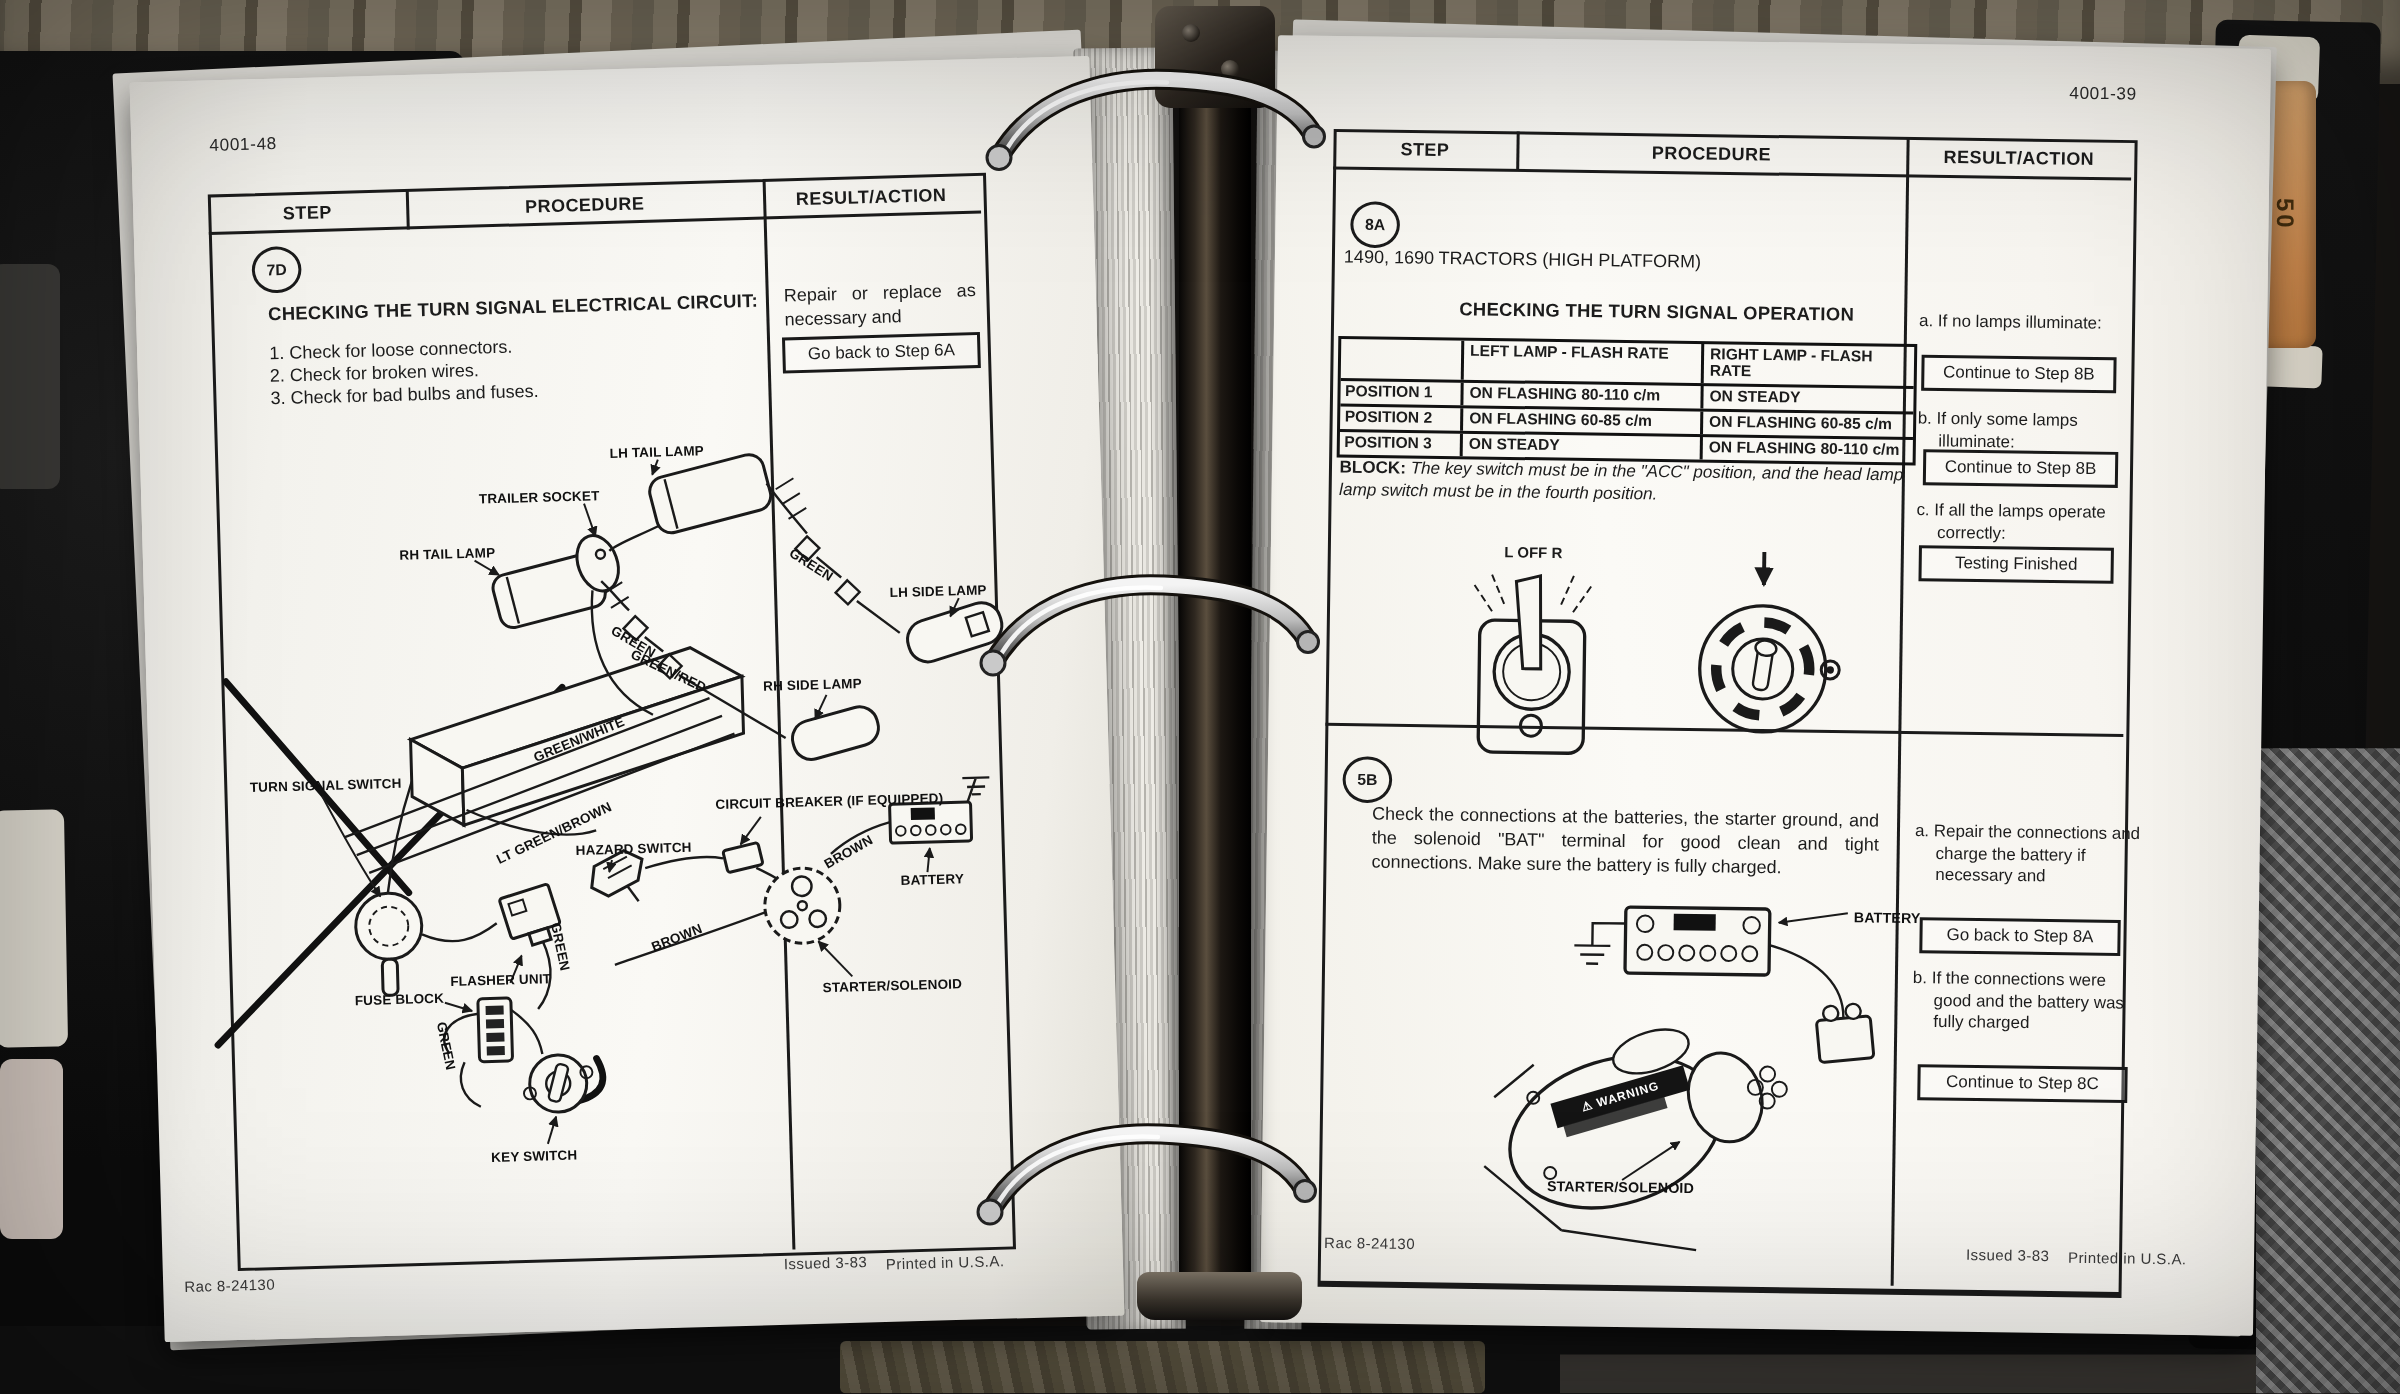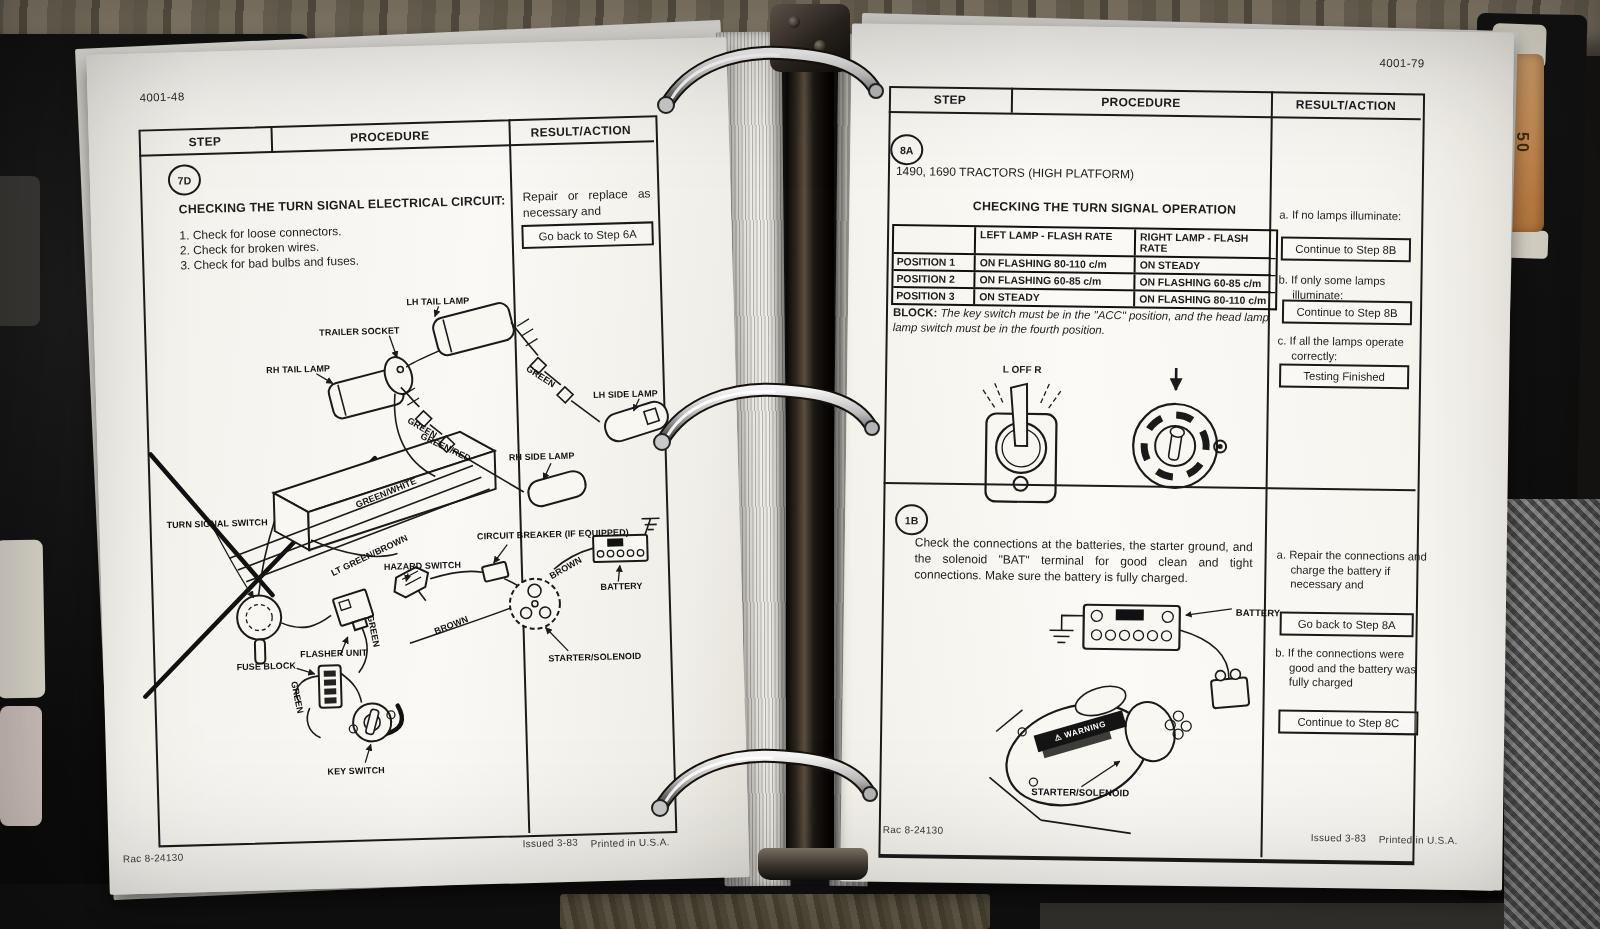--- a/index.html
+++ b/index.html
@@ -294,31 +294,31 @@
       <div class="dlbl" style="left:400px;top:366px;">STARTER/SOLENOID</div>
       <div class="dlbl" style="left:176px;top:473px;">KEY SWITCH</div>
     </div>
 
     <div class="footer" style="left:14px;top:799px;">Rac 8-24130</div>
     <div class="footer" style="left:414px;top:795px;">Issued 3-83</div>
     <div class="footer" style="left:482px;top:797px;">Printed in U.S.A.</div>
   </div>
 
   <div class="page page-right">
-    <div class="pageno" style="left:528px;top:26px;">4001-79</div>
+    <div class="pageno" style="left:528px;top:26px;">4001-39</div>
 
     <div class="tframe thickbottom" style="left:38px;top:62px;width:532px;height:766px;"></div>
     <div class="hline" style="left:38px;top:87px;width:532px;"></div>
     <div class="vline" style="left:160px;top:62px;height:25px;"></div>
     <div class="vline" style="left:420px;top:62px;height:766px;"></div>
     <div class="th" style="left:49px;top:68px;width:100px;">STEP</div>
     <div class="th" style="left:240px;top:68px;width:100px;">PROCEDURE</div>
     <div class="th" style="left:435px;top:68px;width:120px;">RESULT/ACTION</div>
 
-    <div class="badge" style="left:40px;top:110px;">8A</div>
+    <div class="badge" style="left:50px;top:110px;">8A</div>
     <div class="ptxt" style="left:46px;top:140px;">1490, 1690 TRACTORS (HIGH PLATFORM)</div>
     <div class="ptitle" style="left:90px;top:174px;width:330px;text-align:center;">CHECKING THE TURN SIGNAL OPERATION</div>
 
     <div class="ft" style="left:43px;top:200px;width:382px;">
       <div class="ftr">
         <div class="ftc1"></div>
         <div class="ftc2">LEFT LAMP - FLASH RATE</div>
         <div class="ftc3">RIGHT LAMP - FLASH RATE</div>
       </div>
       <div class="ftr">
@@ -373,21 +373,21 @@
 
     <div class="rlbl" style="left:430px;top:178px;width:134px;">a. If no lamps illuminate:</div>
     <div class="abox" style="left:432px;top:207px;width:120px;">Continue to Step 8B</div>
     <div class="rlbl" style="left:430px;top:243px;width:134px;">b. If only some lamps illuminate:</div>
     <div class="abox" style="left:434px;top:270px;width:120px;">Continue to Step 8B</div>
     <div class="rlbl" style="left:430px;top:304px;width:140px;">c. If all the lamps operate correctly:</div>
     <div class="abox" style="left:432px;top:334px;width:120px;">Testing Finished</div>
 
     <div class="hline" style="left:38px;top:458px;width:532px;"></div>
 
-    <div class="badge" style="left:50px;top:480px;">1B</div>
+    <div class="badge" style="left:50px;top:480px;">5B</div>
     <div class="ptxt" style="left:70px;top:510px;width:338px;line-height:1.35;text-align:justify;">Check the connections at the batteries, the starter ground, and the solenoid "BAT" terminal for good clean and tight connections. Make sure the battery is fully charged.</div>
 
     <svg style="left:140px;top:556px;" width="290" height="252" viewBox="0 0 290 252">
       <defs>
         <marker id="ah3" viewBox="0 0 10 10" refX="9" refY="5" markerWidth="5" markerHeight="5" orient="auto">
           <path d="M0,0 L10,5 L0,10 z" fill="#1a1a1a"></path>
         </marker>
       </defs>
       <g>
         <rect class="shape2 fillw" x="100" y="22" width="96" height="44" rx="3"></rect>

